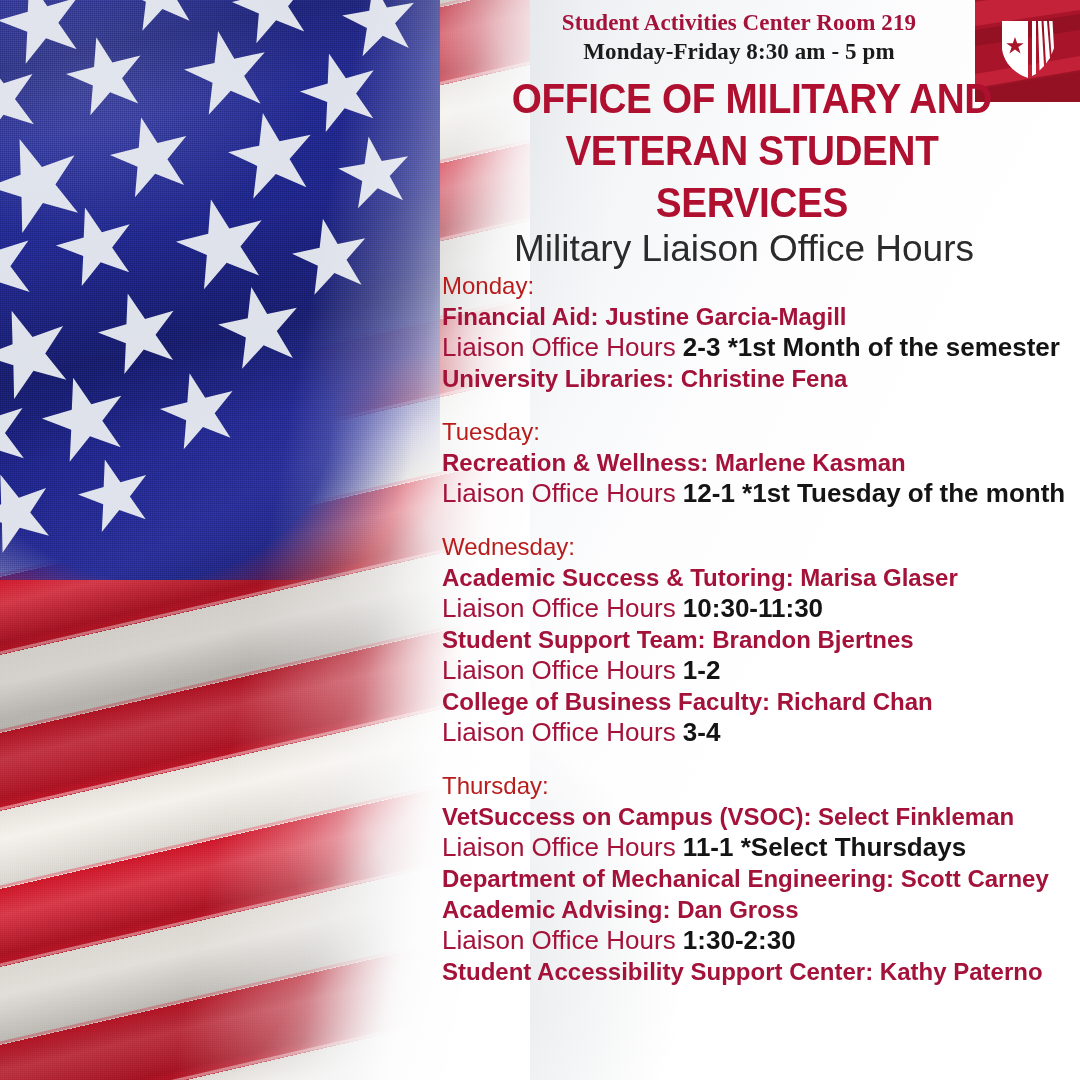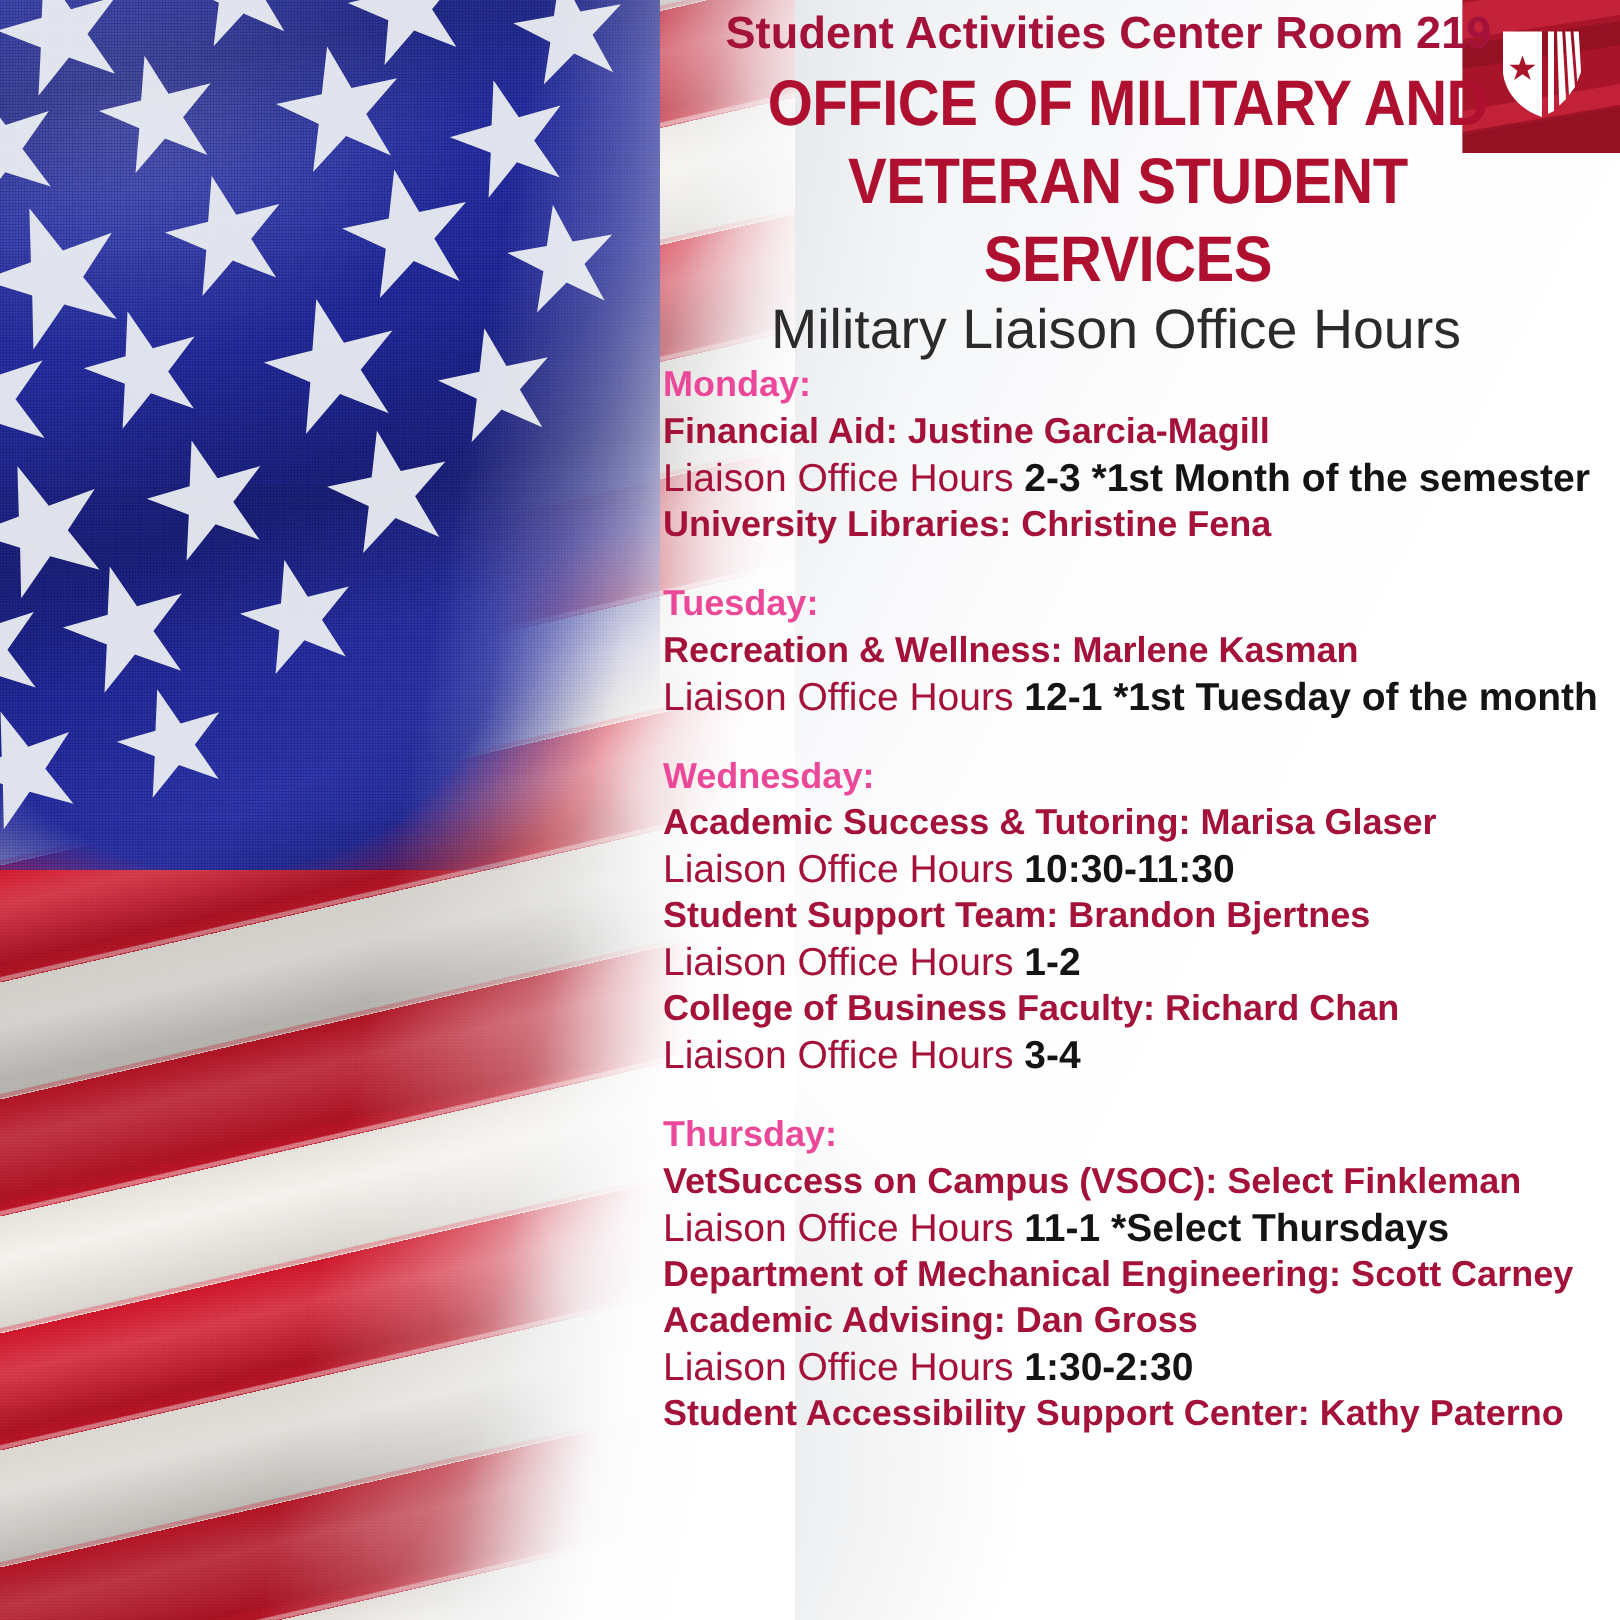--- a/index.html
+++ b/index.html
@@ -170,25 +170,26 @@
     left: 440px;
     top: 0;
     width: 640px;
     height: 1080px;
   }
   .head-block {
     text-align: center;
     padding: 8px 52px 0 10px;
   }
   .head-line {
-    font-size: 30px;
+    font-size: 23px;
     font-weight: bold;
     line-height: 29px;
     letter-spacing: .1px;
     color: #1b1b1b;
+    font-family: Liberation Serif, serif;
   }
   .head-line.accent { color: #a4123a; }
 
   .title {
     margin-top: 6px;
     text-align: center;
     color: #b01030;
     font-family: "Liberation Sans Narrow", "Liberation Sans", sans-serif;
     font-weight: bold;
     font-size: 43px;
@@ -207,22 +208,22 @@
     margin-top: 2px;
   }
 
   .schedule {
     padding: 0 0 0 2px;
     margin-top: 2px;
   }
   .day-block { margin-bottom: 22px; }
   .day-name {
     font-size: 24px;
-    font-weight: bold;
-    color: #ec4899;
+    font-weight: normal;
+    color: #b91c1c;
     line-height: 31px;
   }
   .entry-title {
     font-size: 24px;
     font-weight: bold;
     color: #a4123a;
     line-height: 31px;
     white-space: nowrap;
   }
   .entry-hours {
@@ -300,20 +301,21 @@
         </g>
         <path d="M40,37 l2.2,6.2 l6.5,0 l-5.3,3.9 l2.1,6.3 l-5.5,-3.9 l-5.5,3.9 l2.1,-6.3 l-5.3,-3.9 l6.5,0 Z" fill="#a8152b"></path>
       </g>
     </svg>
   </div>
 
   <div class="content">
 
     <div class="head-block">
       <div class="head-line accent">Student Activities Center Room 219</div>
+      <div class="head-line">Monday-Friday 8:30 am - 5 pm</div>
     </div>
 
     <div class="title">
       <div>OFFICE OF MILITARY AND</div>
       <div>VETERAN STUDENT SERVICES</div>
     </div>
 
     <div class="subtitle">Military Liaison Office Hours</div>
 
     <div class="schedule" id="schedule">

